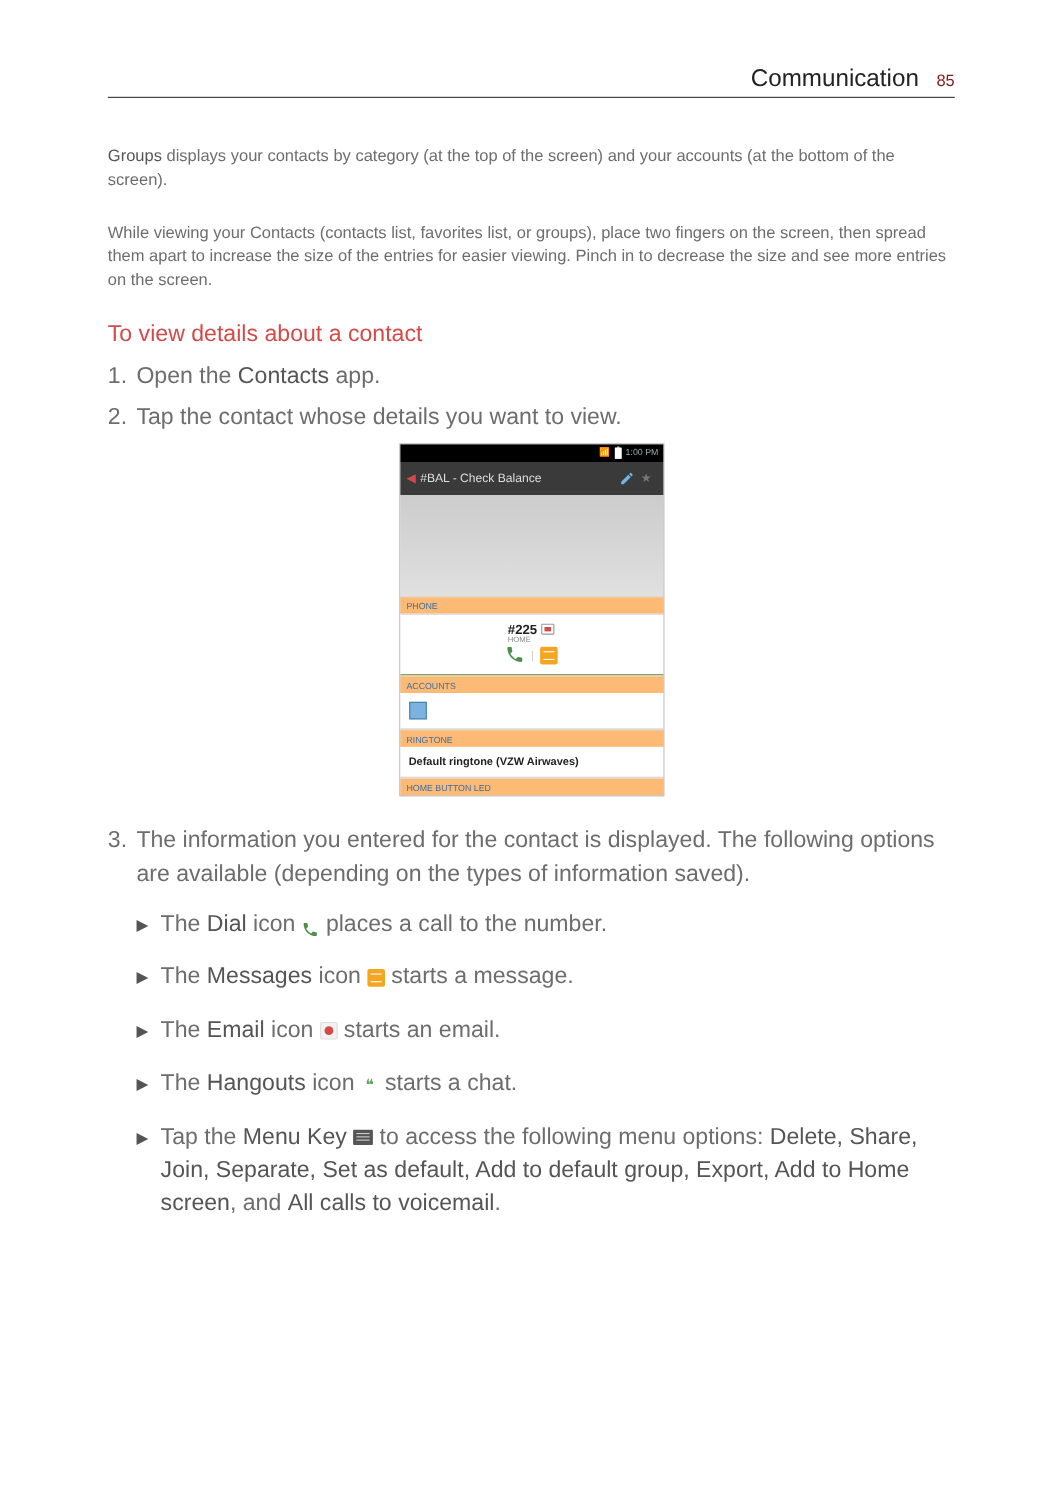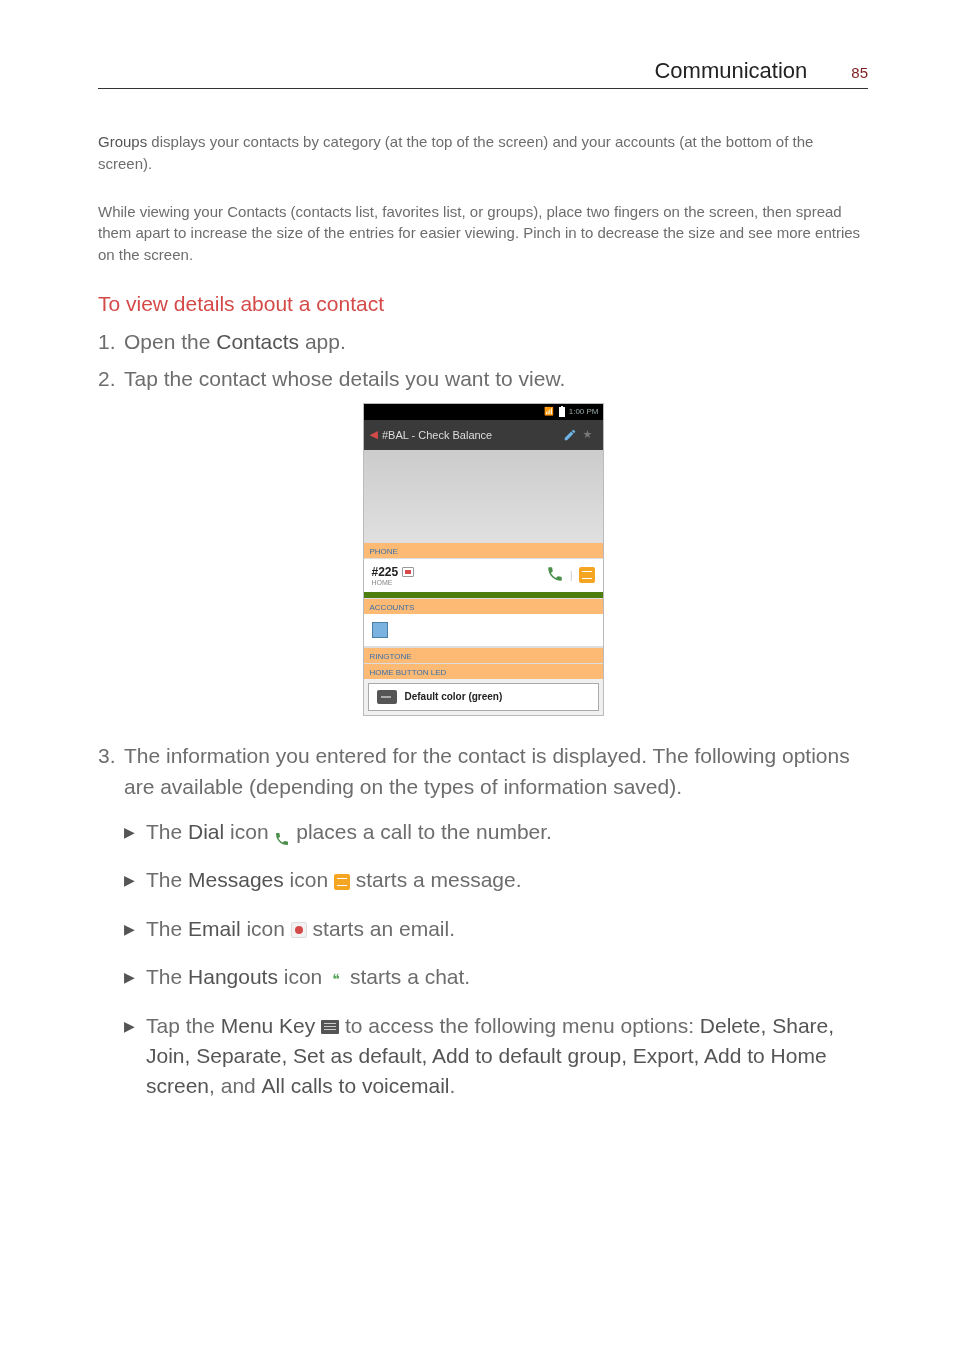--- a/index.html
+++ b/index.html
@@ -1,18 +1,18 @@
 <!DOCTYPE html>
 <html><head>
 <meta charset="utf-8">
 <style>
   * { box-sizing: border-box; margin: 0; padding: 0; }
   html, body { width: 954px; height: 1372px; background: #fff; font-family: "Helvetica Neue", Arial, sans-serif; color: #6d6d6d; }
   .page { padding: 58px 86px 60px 98px; }
-  .header-row { display: flex; justify-content: flex-end; align-items: baseline; border-bottom: 1px solid #333; padding-bottom: 4px; margin-bottom: 42px; gap: 28px; }
+  .header-row { display: flex; justify-content: flex-end; align-items: baseline; border-bottom: 1px solid #333; padding-bottom: 4px; margin-bottom: 42px; }
   .header-title { font-size: 22px; color: #222; font-weight: 400; }
   .page-num { font-size: 15px; color: #7f1d1d; margin-left: 16px; }
   .para { font-size: 15px; line-height: 1.45; margin-bottom: 26px; font-weight: 300; }
   .para .bold { color: #555; font-weight: 500; }
   .section-heading { color: #d34a49; font-size: 21px; font-weight: 400; margin-bottom: 10px; }
   .num-list { list-style: none; font-size: 21px; line-height: 1.5; font-weight: 300; }
   .num-list > li { display: flex; margin-bottom: 6px; }
   .num-list .num { width: 26px; flex-shrink: 0; }
   .num-list .txt { flex: 1; }
   .sub-list { list-style: none; margin-top: 14px; }
@@ -24,21 +24,21 @@
   .screenshot-wrap { display: flex; justify-content: center; margin: 8px 0 24px 0; }
   .phone { width: 241px; border: 1px solid #bbb; background: #f0f0f0; font-size: 10px; }
   .status-bar { background: #000; color: #9aa; height: 16px; display: flex; justify-content: flex-end; align-items: center; padding: 0 4px; font-size: 8px; gap: 4px; }
   .title-bar { background: #3a3a3a; color: #ddd; height: 30px; display: flex; align-items: center; padding: 0 6px; font-size: 11px; }
   .title-bar .back { color: #d34a49; margin-right: 4px; }
   .title-bar .ttl { flex: 1; }
   .title-bar .edit { width: 18px; height: 18px; display: flex; align-items: center; justify-content: center; }
   .title-bar .star { width: 18px; height: 18px; color: #777; display: flex; align-items: center; justify-content: center; }
   .contact-photo { height: 92px; background: linear-gradient(#ccc, #e0e0e0); }
   .section-label { background: #fdba74; color: #3b6fa8; font-size: 8px; padding: 4px 6px 2px 6px; border-top: 1px solid #ddd; }
-  .phone-row { background: #fff; padding: 6px 8px; display: flex; align-items: center; border-top: 1px solid #ddd; border-bottom: 6px solid #4d7c0f; }
+  .phone-row { background: #fff; padding: 6px 8px; display: flex; align-items: center; border-top: 1px solid #ddd; border-bottom: 1px solid #4d7c0f; flex-direction: column; }
   .phone-row .nums { flex: 1; }
   .phone-row .nums .big { font-size: 12px; color: #222; font-weight: bold; display: flex; align-items: center; gap: 4px; }
   .phone-row .nums .small { font-size: 7px; color: #888; }
   .phone-row .icons { display: flex; gap: 6px; align-items: center; }
   .acct-row { background: #fff; padding: 8px; border-bottom: 1px solid #ddd; }
   .acct-box { width: 16px; height: 16px; background: #7bb3e0; border: 1px solid #4a7fa8; }
   .ringtone-row { background: #fff; padding: 8px; font-size: 10px; color: #222; font-weight: bold; border-bottom: 1px solid #ddd; }
   .led-row { background: #fff; padding: 6px 8px; border: 1px solid #aaa; margin: 4px; display: flex; align-items: center; gap: 8px; }
   .led-box { width: 20px; height: 14px; background: #555; border-radius: 2px; position: relative; }
   .led-box::after { content: ""; position: absolute; left: 4px; top: 6px; width: 10px; height: 2px; background: #aaa; }
@@ -121,25 +121,22 @@
           </span>
           <span style="color:#ccc;">|</span>
           <span class="ico-msg"></span>
         </div>
       </div>
       <div class="section-label">ACCOUNTS</div>
       <div class="acct-row">
         <div class="acct-box"></div>
       </div>
       <div class="section-label">RINGTONE</div>
+      <div class="ringtone-row">Default ringtone (VZW Airwaves)</div>
       <div class="section-label">HOME BUTTON LED</div>
-      <div class="led-row">
-        <span class="led-box"></span>
-        <span style="font-weight:bold;color:#222;">Default color (green)</span>
-      </div>
     </div>
   </div>
 
   <ol class="num-list">
     <li>
       <span class="num">3.</span>
       <span class="txt">
         <span>The information you entered for the contact is displayed. The following options are available (depending on the types of information saved).</span>
         <ul class="sub-list">
           <li>

